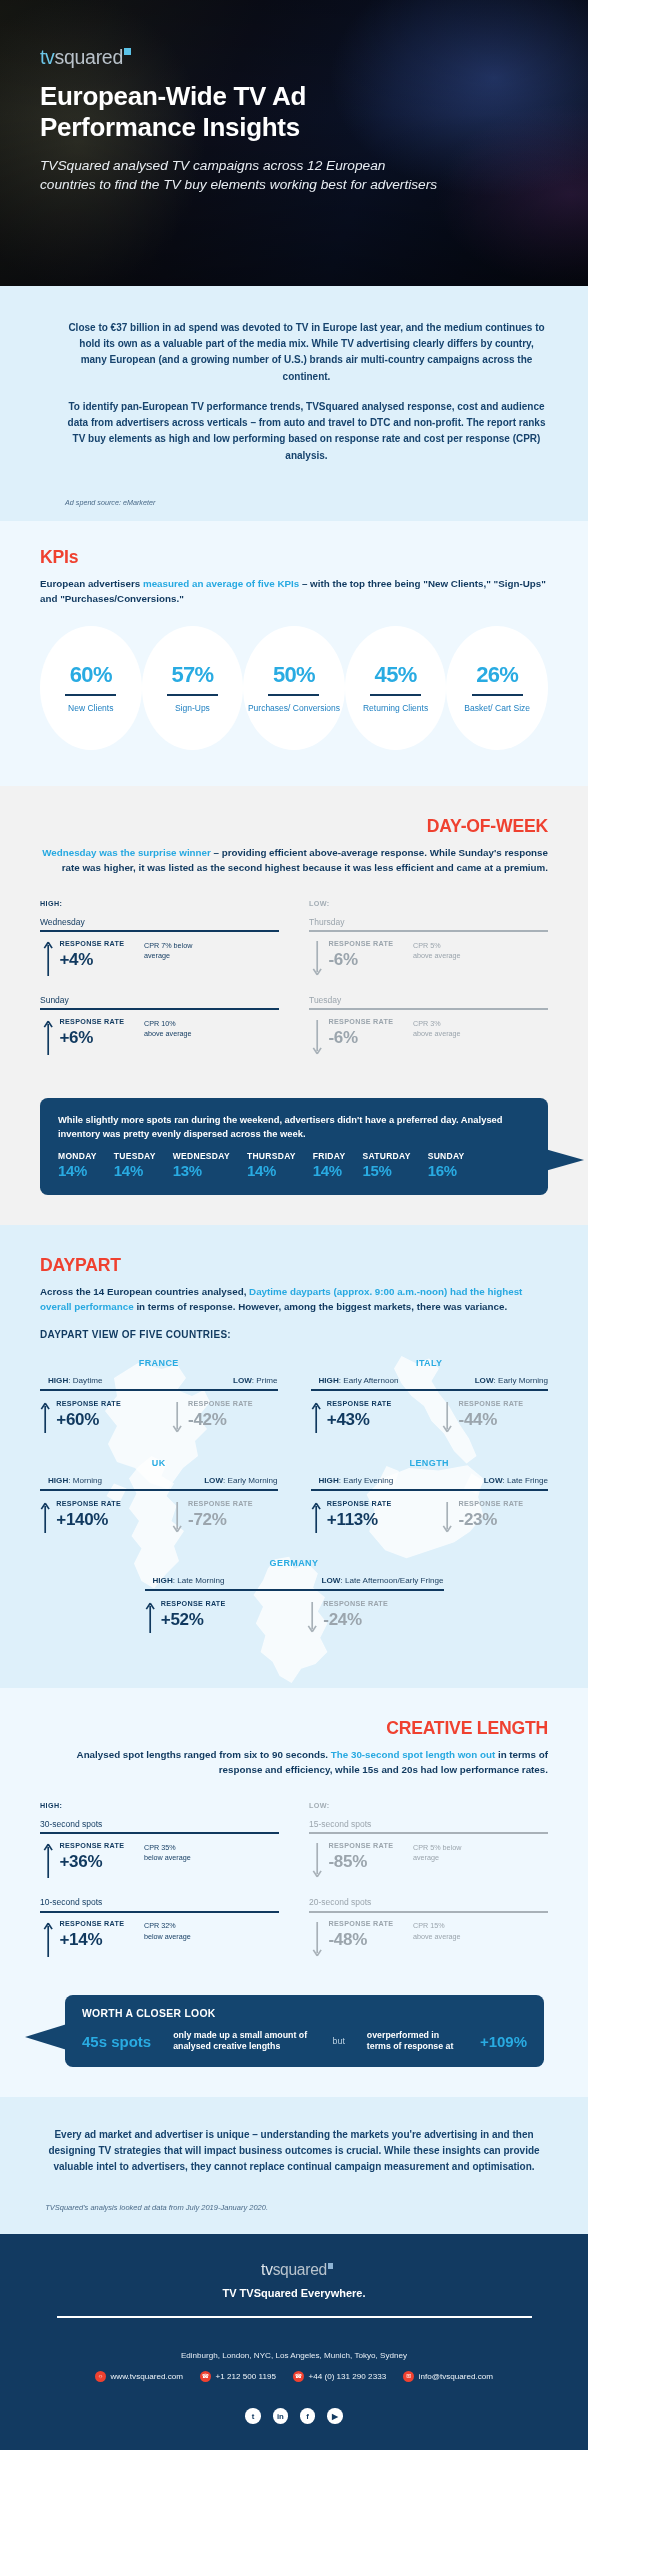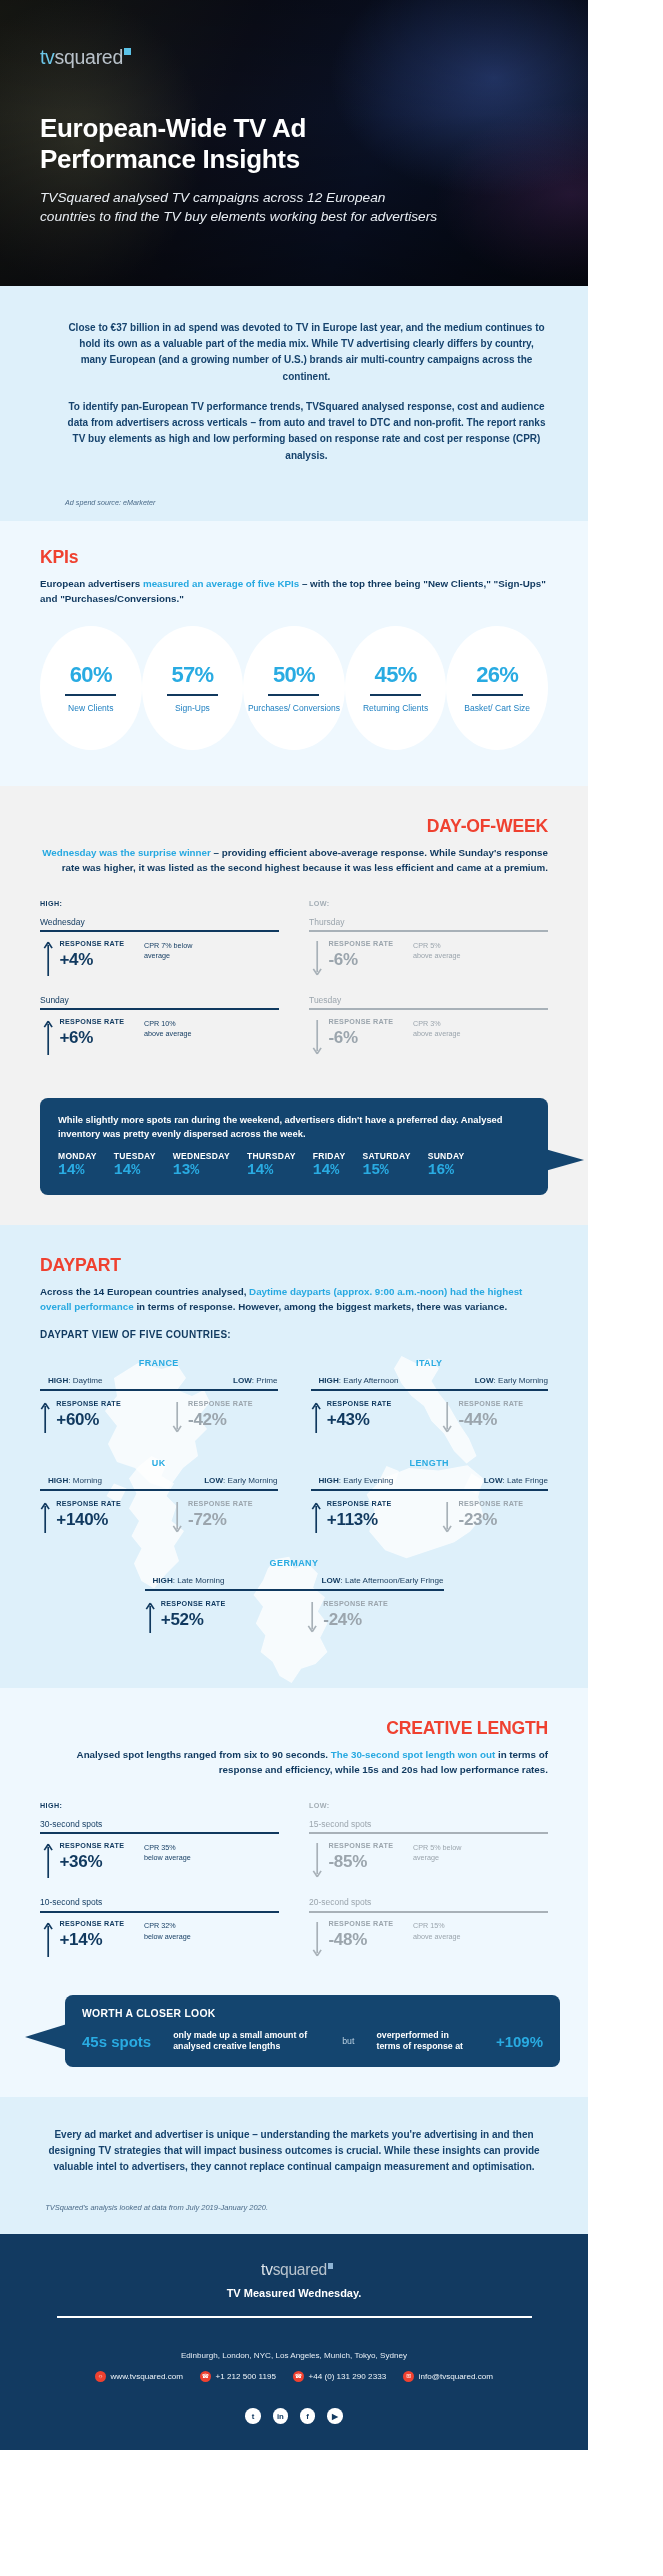--- a/index.html
+++ b/index.html
@@ -30,21 +30,21 @@
   .logo { display: inline-block; position: relative; }
   .logo-text { font-size: 19.5px; letter-spacing: -0.3px; font-weight: 400; }
   .logo-tv { color: #6cc6e8; }
   .logo-sq { color: #b9c2ca; }
   .logo-sup {
     position: absolute; top: 2px; right: -7.8px;
     width: 7.2px; height: 7.2px; background: #5bc2e7;
   }
 
   .hero-title {
-    margin-top: 44px;
+    margin-top: 12px;
     color: #ffffff;
     font-size: 26px;
     line-height: 1.18;
     font-weight: 700;
     letter-spacing: -0.3px;
     max-width: 416px;
   }
   .hero-sub {
     margin-top: 14.3px;
     color: #e9eef3;
@@ -144,21 +144,21 @@
     position: relative;
     background: #14456f;
     border-radius: 7.8px;
     padding: 14.3px 18px 15.6px 18px;
     color: #ffffff;
   }
   .callout-txt { font-size: 9.4px; line-height: 1.5; font-weight: 600; max-width: 494px; }
   .days { margin-top: 10.4px; display: flex; gap: 17px; }
   .day { }
   .day-name { font-size: 8.5px; font-weight: 700; letter-spacing: 0.3px; color: #ffffff; }
-  .day-val { margin-top: 1.3px; font-size: 15px; font-weight: 700; color: #29abe2; letter-spacing: -0.3px; font-family: Liberation Mono, monospace; }
+  .day-val { margin-top: 1.3px; font-size: 15px; font-weight: 700; color: #29abe2; letter-spacing: -0.3px; }
 
   .tail-right {
     position: absolute; right: -36px; top: 51px;
     width: 0; height: 0;
     border-top: 11.7px solid transparent;
     border-bottom: 11.7px solid transparent;
     border-left: 39px solid #14456f;
   }
   .tail-left {
     position: absolute; left: -40px; top: 29px;
@@ -191,21 +191,21 @@
   .hl-line .k { font-weight: 700; color: #10395f; padding-left: 8px; }
   .hl-line .v { color: #1d3f60; }
   .dp-rule { height: 2px; background: #10395f; margin-top: 4.6px; }
   .dp-metrics { display: flex; gap: 26px; margin-top: 9px; }
   .dp-m { display: flex; gap: 5.9px; align-items: flex-start; flex: 1; }
 
   
   .creative { padding: 30px 40px 19.5px 40px; }
 
   
-  .worth { padding: 17px 28px 30px 65px; }
+  .worth { padding: 17px 44px 30px 65px; }
   .worth-box {
     position: relative; background: #14456f; border-radius: 7.8px;
     padding: 13px 17px 14.3px 17px; color: #fff;
   }
   .worth-ttl { font-size: 10.4px; font-weight: 700; letter-spacing: 0.3px; }
   .worth-row {
     margin-top: 10.4px; display: flex; align-items: center; gap: 22px; flex-wrap: nowrap;
   }
   .w-big { color: #29abe2; font-size: 15px; font-weight: 700; white-space: nowrap; }
   .w-sm { font-size: 8.8px; line-height: 1.3; font-weight: 600; }
@@ -739,21 +739,21 @@
     <div class="sec">
       <div class="outro-note">TVSquared's analysis looked at data from July 2019-January 2020.</div>
     </div>
   </section>
 
   <footer class="footer">
     <div class="f-logo">
       <span class="logo-text"><span class="logo-tv">tv</span><span class="logo-sq">squared</span></span>
       <span class="logo-sup"></span>
     </div>
-    <div class="f-tag">TV Measured Wednesday.</div>
+    <div class="f-tag">TV TVSquared Everywhere.</div>
     <div class="f-rule"></div>
     <div class="f-cities">Edinburgh, London, NYC, Los Angeles, Munich, Tokyo, Sydney</div>
     <div class="f-contact">
       <div class="f-item">
         <span class="cicon">☼</span>
         <span>www.tvsquared.com</span>
       </div>
       <div class="f-item">
         <span class="cicon">☎</span>
         <span>+1 212 500 1195</span>

